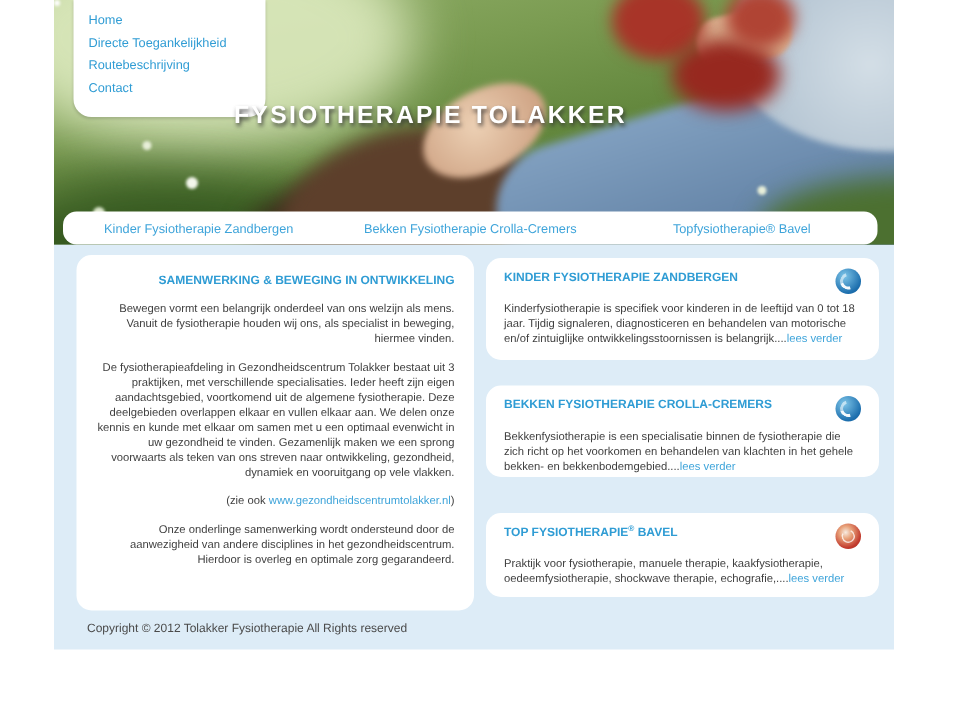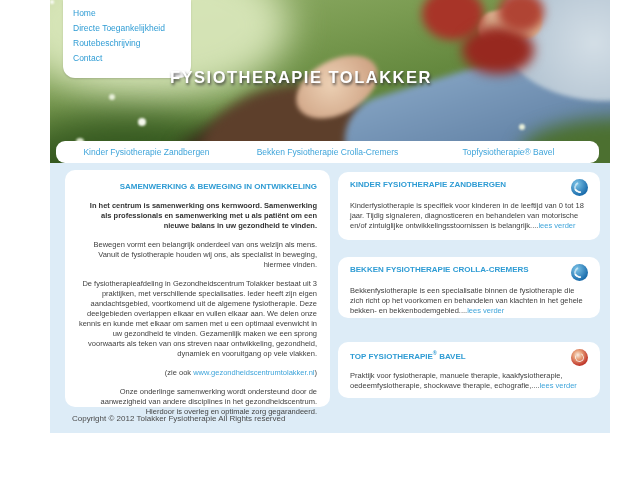--- a/index.html
+++ b/index.html
@@ -1,18 +1,18 @@
 <!DOCTYPE html>
 <html><head>
 <meta charset="utf-8">
 <style>
   html,body{margin:0;padding:0;background:#fff;}
   .stage{position:relative;width:640px;height:480px;background:#fff;overflow:hidden;
          font-family:"Liberation Sans",sans-serif;}
-  .container{position:absolute;left:50px;top:0;width:560px;height:433px;background:#ddecf7;}
+  .container{position:absolute;left:36px;top:0;width:560px;height:433px;background:#ddecf7;}
 
   
   .hero{position:absolute;left:0;top:0;width:560px;height:163px;overflow:hidden;
         background:linear-gradient(168deg,#93b06b 0%,#7b9c52 30%,#5d8238 62%,#3f6126 100%);}
   .blob{position:absolute;border-radius:50%;}
   .h-light{left:-40px;top:-50px;width:280px;height:150px;background:rgba(227,239,197,.85);filter:blur(18px);}
   .h-dark{left:-50px;top:115px;width:250px;height:120px;background:#274a17;opacity:.75;filter:blur(18px);}
   .h-hair{left:148px;top:86px;width:175px;height:115px;background:#5d3f2b;filter:blur(6px);transform:rotate(-14deg);}
   .h-hair2{left:128px;top:122px;width:150px;height:75px;background:#3a281b;filter:blur(9px);}
   .h-face{left:243px;top:60px;width:88px;height:54px;background:radial-gradient(circle at 45% 40%,#ecd0b4,#d0a586 75%);filter:blur(2px);transform:rotate(-28deg);}
@@ -103,21 +103,20 @@
     <div class="hero-title">FYSIOTHERAPIE TOLAKKER</div>
 
     <div class="navbar">
       <a>Kinder Fysiotherapie Zandbergen</a>
       <a>Bekken Fysiotherapie Crolla-Cremers</a>
       <a>Topfysiotherapie® Bavel</a>
     </div>
 
     <div class="panel left-box">
       <h2>SAMENWERKING &amp; BEWEGING IN ONTWIKKELING</h2>
-      <p class="lead">In het centrum is samenwerking ons kernwoord. Samenwerking als professionals en samenwerking met u als patiënt om een nieuwe balans in uw gezondheid te vinden.</p>
       <p>Bewegen vormt een belangrijk onderdeel van ons welzijn als mens. Vanuit de fysiotherapie houden wij ons, als specialist in beweging, hiermee vinden.</p>
       <p>De fysiotherapieafdeling in Gezondheidscentrum Tolakker bestaat uit 3 praktijken, met verschillende specialisaties. Ieder heeft zijn eigen aandachtsgebied, voortkomend uit de algemene fysiotherapie. Deze deelgebieden overlappen elkaar en vullen elkaar aan. We delen onze kennis en kunde met elkaar om samen met u een optimaal evenwicht in uw gezondheid te vinden. Gezamenlijk maken we een sprong voorwaarts als teken van ons streven naar ontwikkeling, gezondheid, dynamiek en vooruitgang op vele vlakken.</p>
       <p>
         <span>(zie ook </span><a class="inline-link">www.gezondheidscentrumtolakker.nl</a><span>)</span>
       </p>
       <p>Onze onderlinge samenwerking wordt ondersteund door de aanwezigheid van andere disciplines in het gezondheidscentrum. Hierdoor is overleg en optimale zorg gegarandeerd.</p>
     </div>
 
     <div class="panel card card1">
       <div class="card-head">

